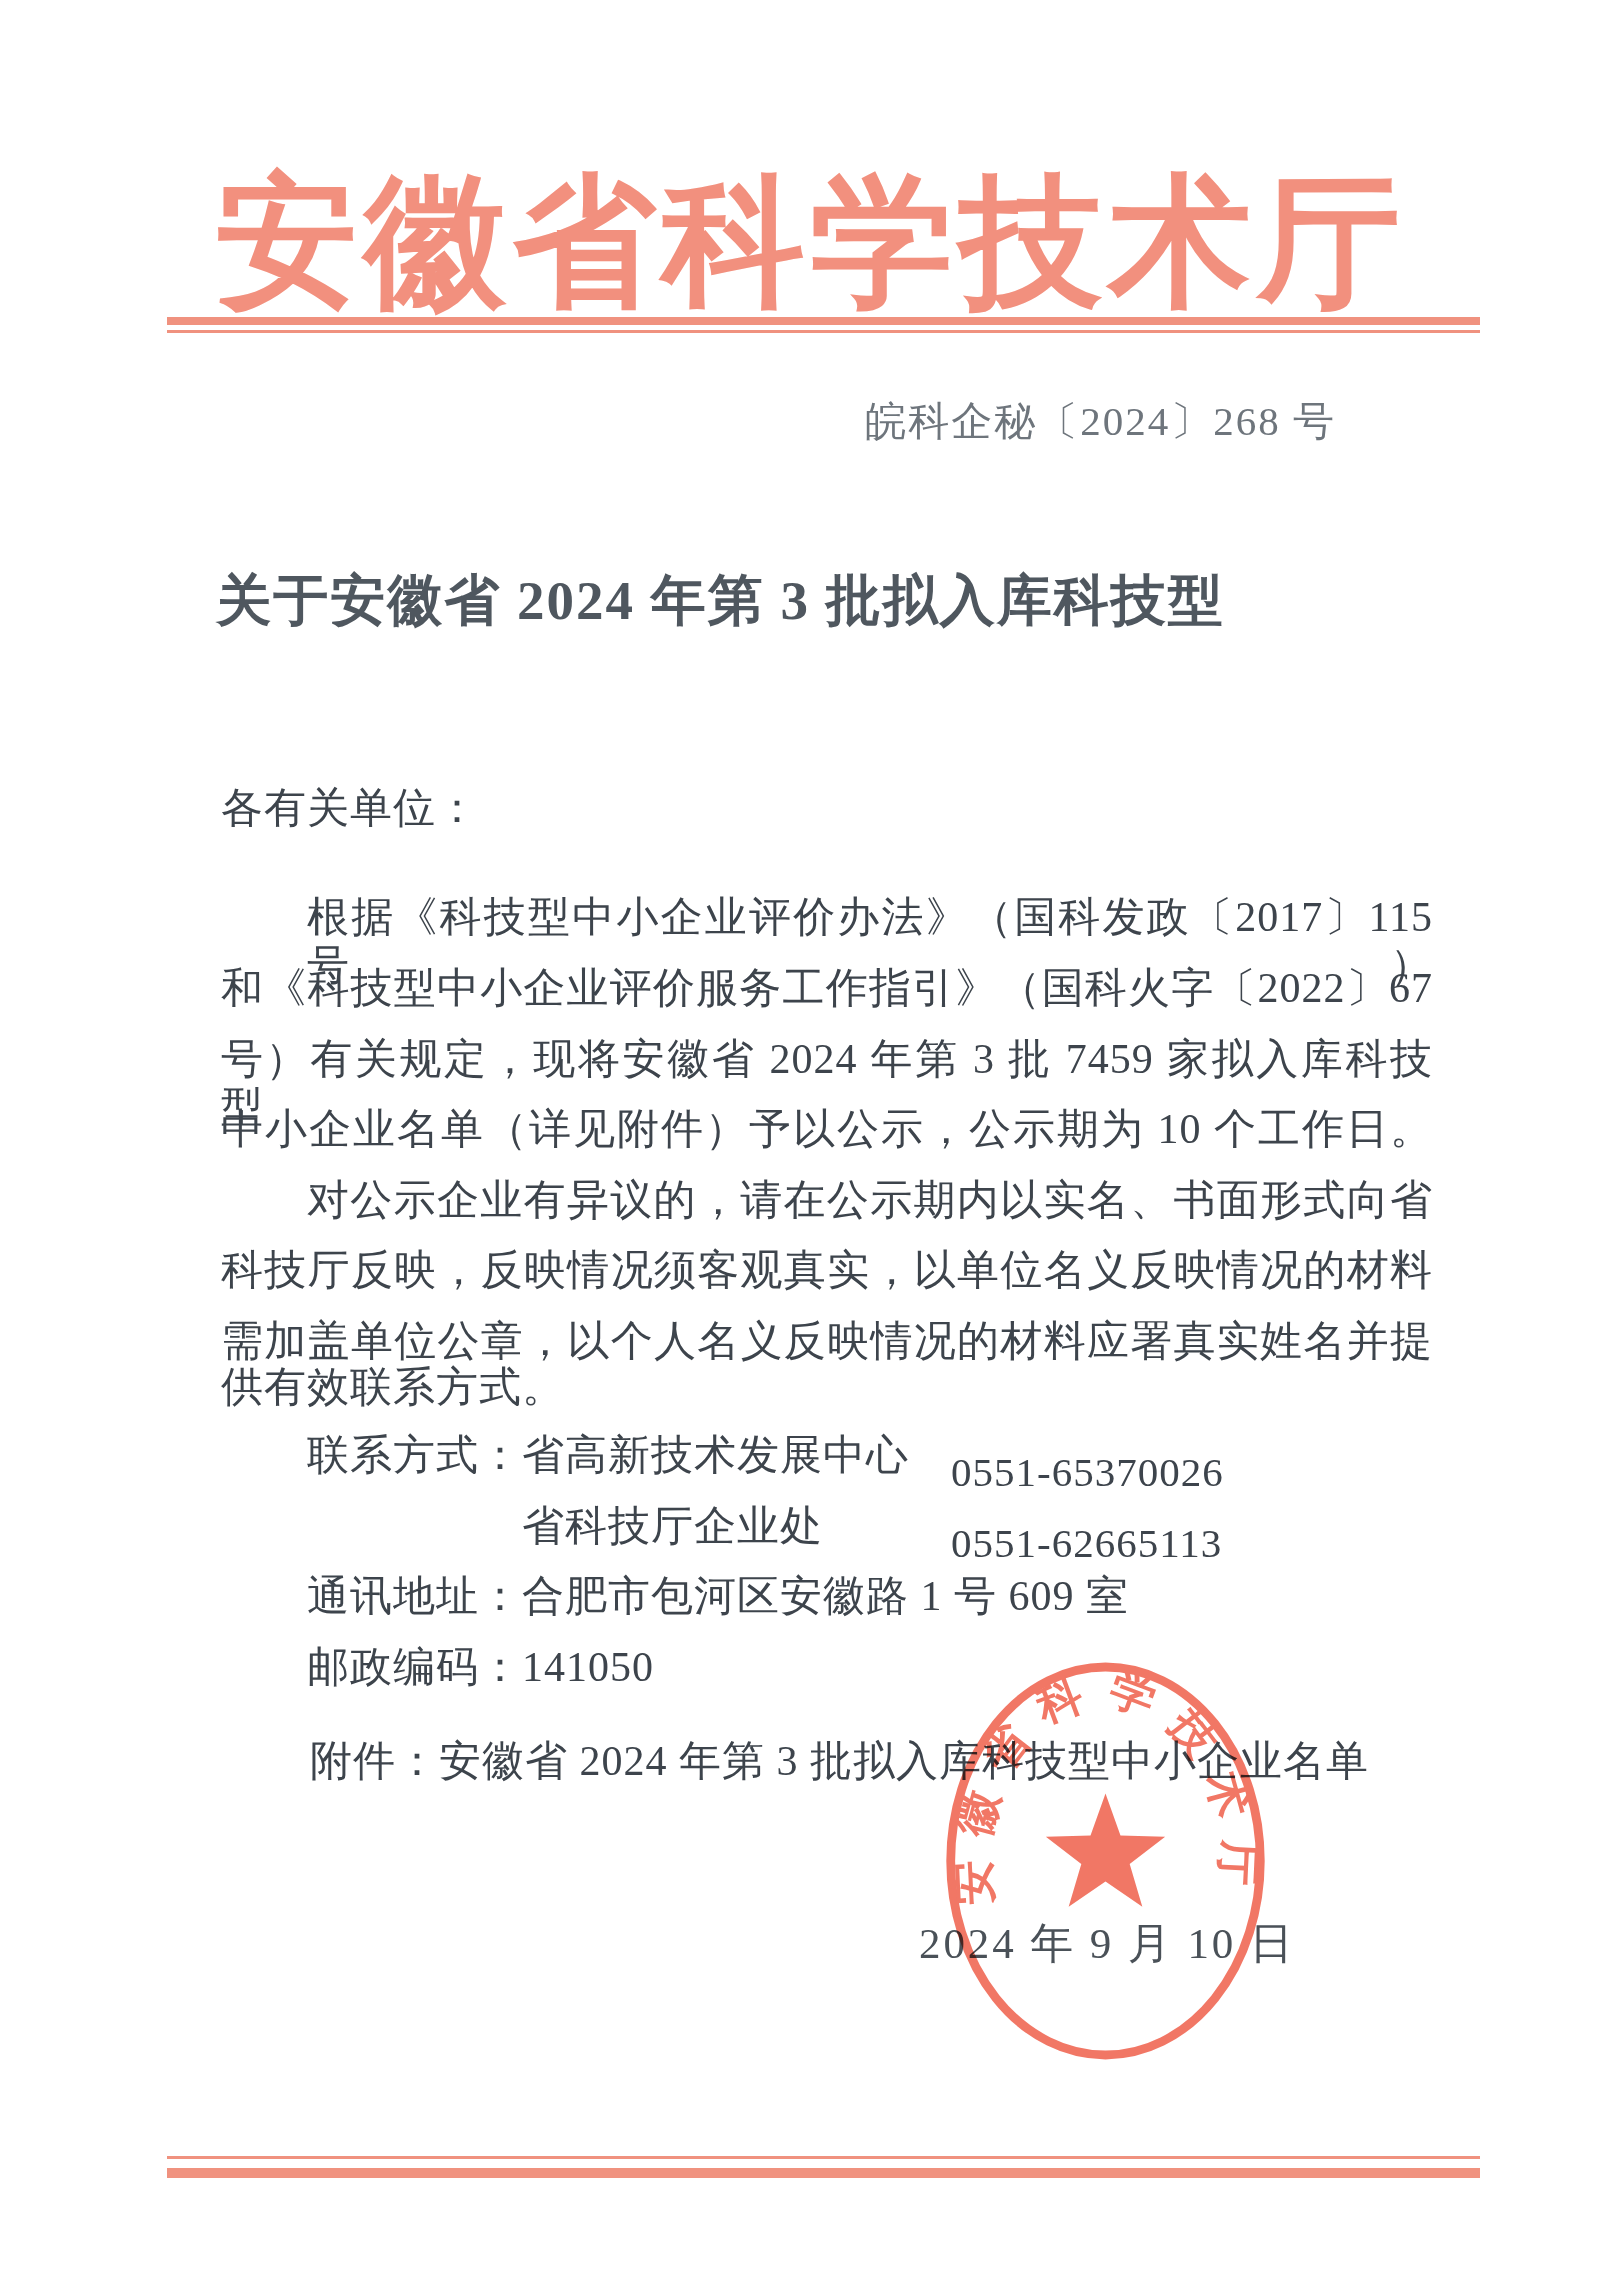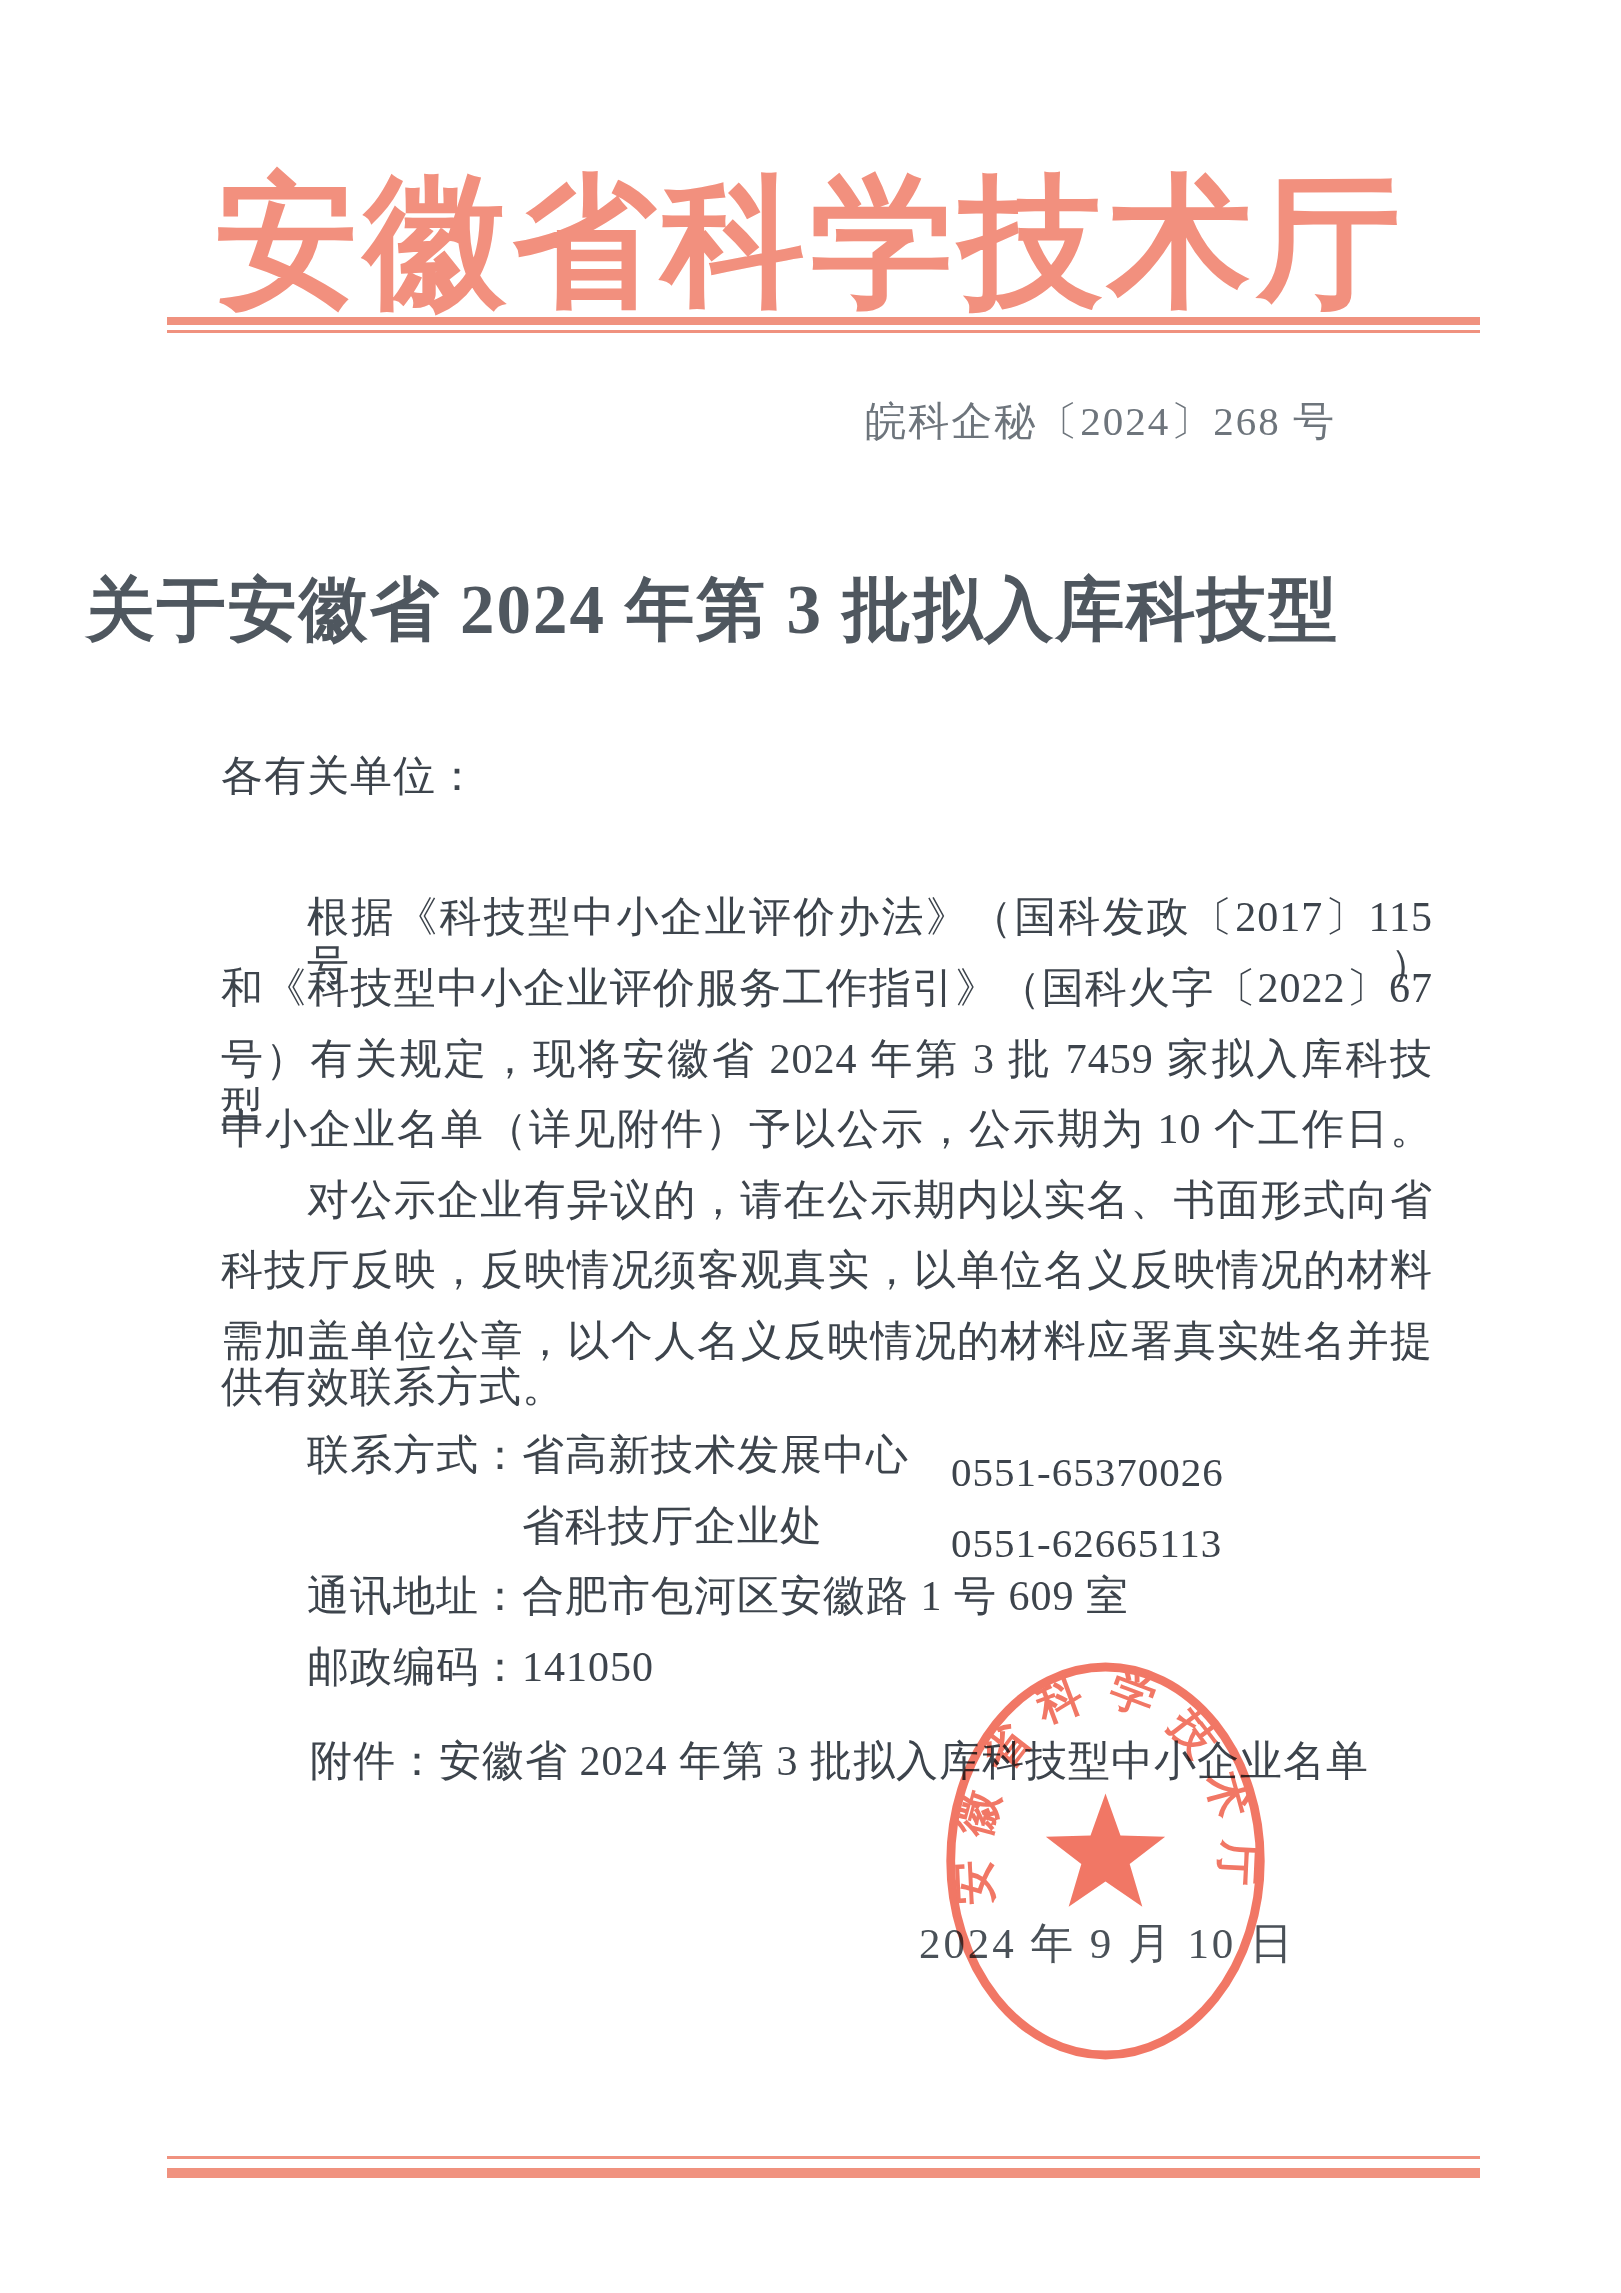--- a/index.html
+++ b/index.html
@@ -24,22 +24,22 @@
   .rule-h-thin{top:330px;height:2.9px;}
   .rule-f-thin{top:2156px;height:2.9px;}
   .rule-f-thick{top:2168px;height:9.8px;}
   
   .doc-number{
     position:absolute;top:394px;right:285px;
     font-size:41px;color:#6E757C;letter-spacing:2px;white-space:nowrap;
   }
   
   .doc-title{
-    position:absolute;left:4px;width:1417px;text-align:center;
-    font-size:69px;font-weight:bold;color:#4F575F;letter-spacing:2px;white-space:nowrap;
+    position:absolute;left:12px;width:1417px;text-align:center;
+    font-size:55px;font-weight:bold;color:#4F575F;letter-spacing:2px;white-space:nowrap;
   }
   .doc-title.t1{top:564px;}
   .doc-title.t2{top:649px;}
   
   .line{
     position:absolute;
     font-size:42px;color:#3D444C;
     letter-spacing:1px;
     line-height:1.15;
     white-space:nowrap;
@@ -67,21 +67,21 @@
 <div class="page">
 
   <div class="letterhead">安徽省科学技术厅</div>
   <div class="rule rule-h-thick"></div>
   <div class="rule rule-h-thin"></div>
 
   <div class="doc-number">皖科企秘〔2024〕268 号</div>
 
   <div class="doc-title t1">关于安徽省 2024 年第 3 批拟入库科技型</div>
 
-  <div class="line flow" style="top:752px">各有关单位：</div>
+  <div class="line flow" style="top:784px">各有关单位：</div>
 
   <div class="line ind just" style="top:869px">根据《科技型中小企业评价办法》（国科发政〔2017〕115 号）</div>
   <div class="line flow just" style="top:940px">和《科技型中小企业评价服务工作指引》（国科火字〔2022〕67</div>
   <div class="line flow just" style="top:1011px">号）有关规定，现将安徽省 2024 年第 3 批 7459 家拟入库科技型</div>
   <div class="line flow just" style="top:1081px">中小企业名单（详见附件）予以公示，公示期为 10 个工作日。</div>
 
   <div class="line flow just" style="top:1222px">科技厅反映，反映情况须客观真实，以单位名义反映情况的材料</div>
   <div class="line ind just" style="top:1152px">对公示企业有异议的，请在公示期内以实名、书面形式向省</div>
   <div class="line flow just" style="top:1293px">需加盖单位公章，以个人名义反映情况的材料应署真实姓名并提</div>
   <div class="line flow" style="top:1363px">供有效联系方式。</div>

